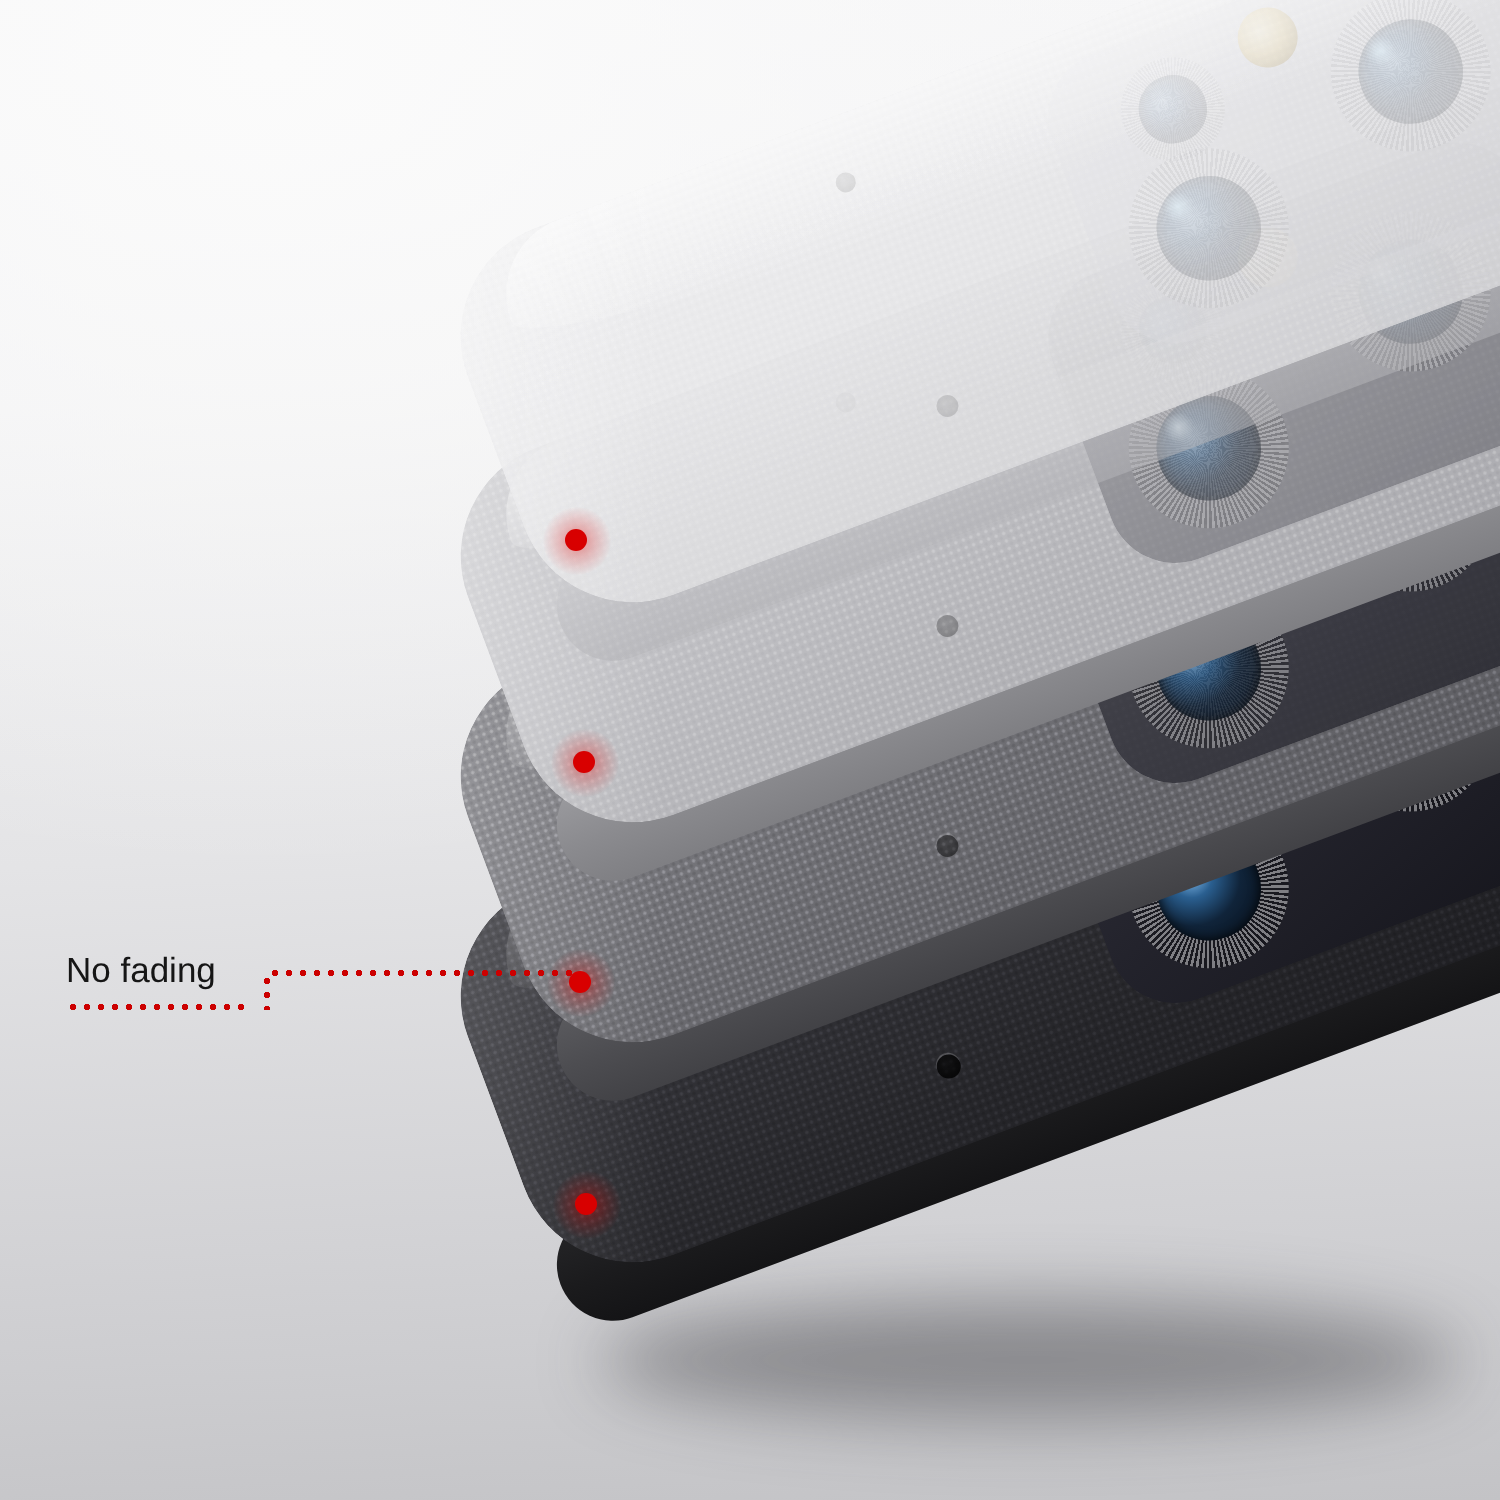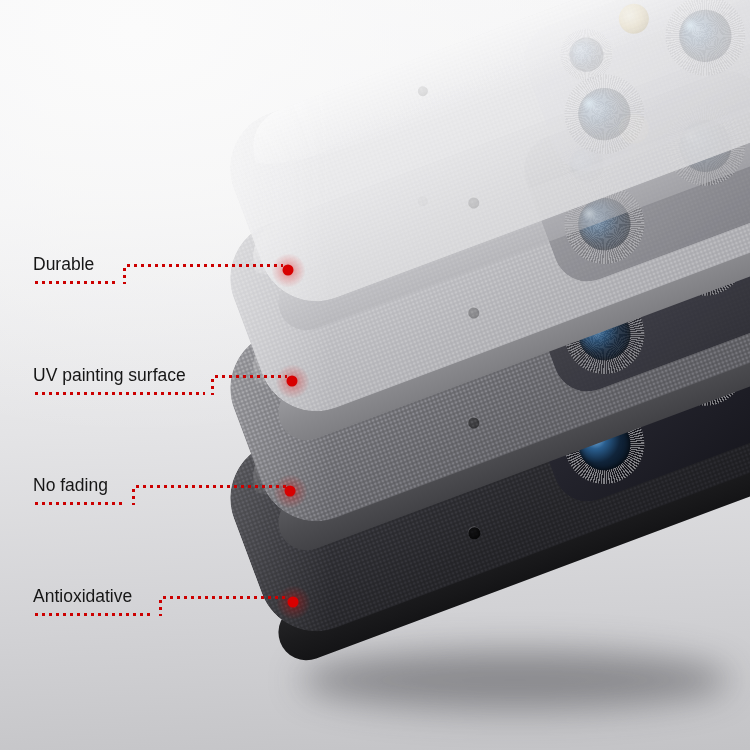--- a/index.html
+++ b/index.html
@@ -412,47 +412,29 @@
 
         <div class="gloss" style="opacity:0.42;"></div>
         <div class="cap" style="opacity:0.45;"></div>
       </div>
     </div>
 
   </div>
 
   <div class="callouts">
 
-    <div class="callout" style="left:33px; top:248px; width:260px; height:36px;">
-      <span class="label">Durable</span>
-      <span class="underline" style="width:83px;"></span>
-      <span class="riser" style="left:90px; height:18px;"></span>
-      <span class="run" style="left:92px; bottom:17px; width:158px;"></span>
-    </div>
     <span class="marker" style="left:288px; top:270px;"></span>
 
-    <div class="callout" style="left:33px; top:359px; width:270px; height:36px;">
-      <span class="label">UV painting surface</span>
-      <span class="underline" style="width:172px;"></span>
-      <span class="riser" style="left:178px; height:18px;"></span>
-      <span class="run" style="left:180px; bottom:17px; width:74px;"></span>
-    </div>
     <span class="marker" style="left:292px; top:381px;"></span>
 
     <div class="callout" style="left:33px; top:469px; width:265px; height:36px;text-decoration:underline;">
       <span class="label">No fading</span>
       <span class="underline" style="width:93px;"></span>
       <span class="riser" style="left:99px; height:18px;"></span>
       <span class="run" style="left:101px; bottom:17px; width:152px;"></span>
     </div>
     <span class="marker" style="left:290px; top:491px;"></span>
 
-    <div class="callout" style="left:33px; top:580px; width:268px; height:36px;">
-      <span class="label">Antioxidative</span>
-      <span class="underline" style="width:120px;"></span>
-      <span class="riser" style="left:126px; height:18px;"></span>
-      <span class="run" style="left:128px; bottom:17px; width:128px;"></span>
-    </div>
     <span class="marker" style="left:293px; top:602px;"></span>
 
   </div>
 
 </div>
 
 </body></html>

